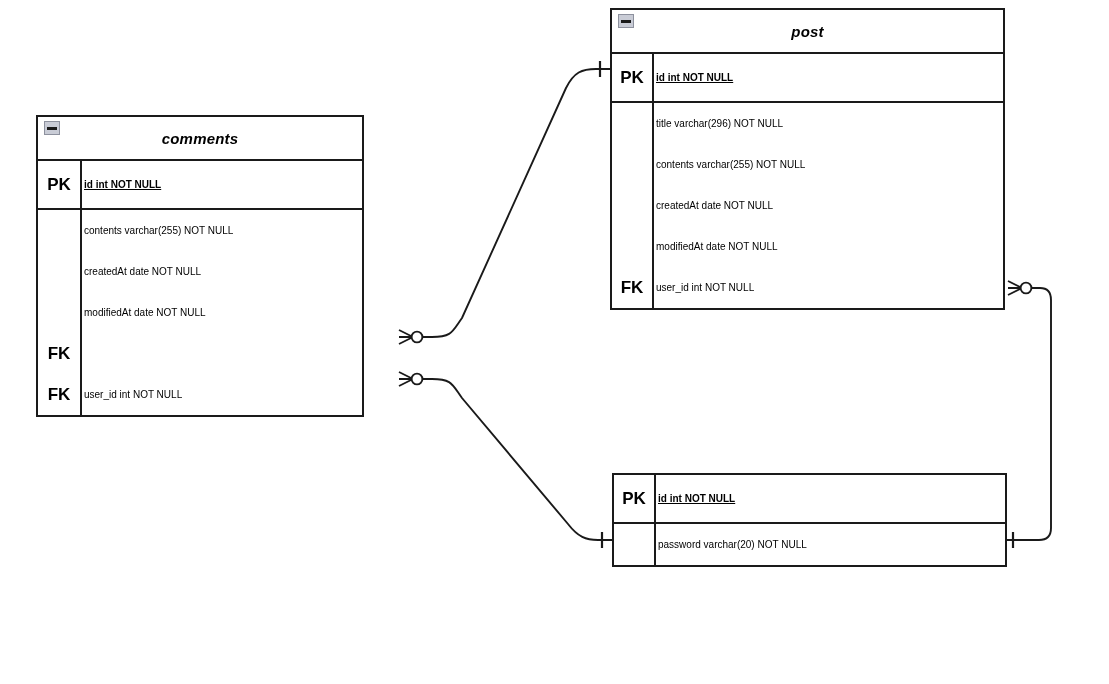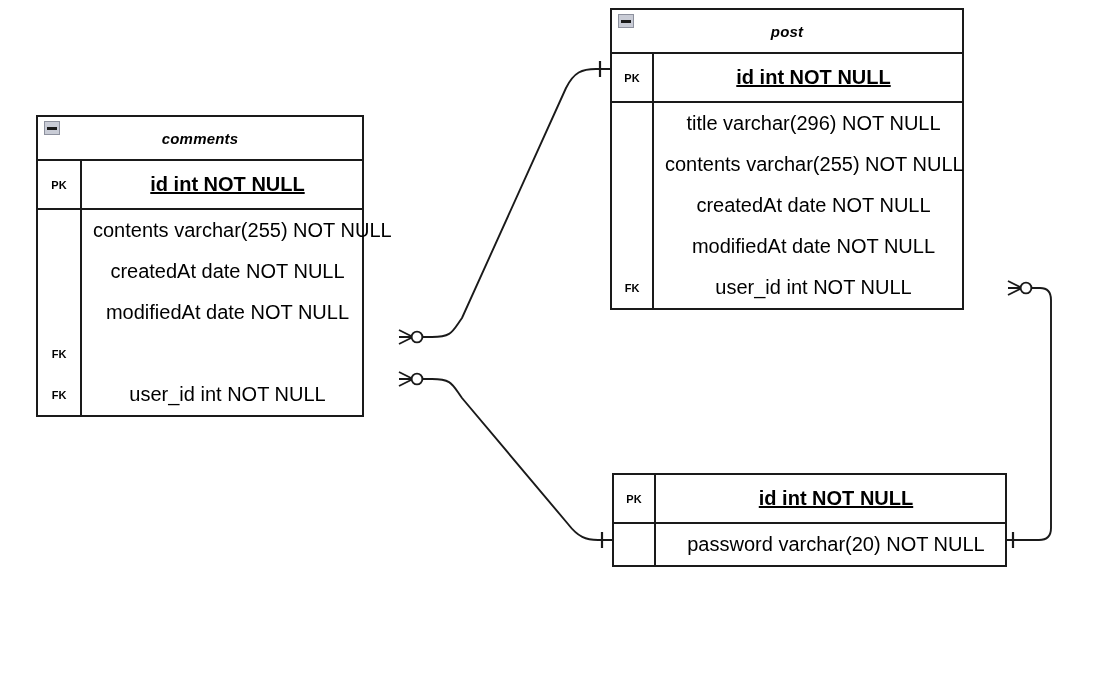--- a/index.html
+++ b/index.html
@@ -83,46 +83,45 @@
     align-items: center;
     box-sizing: border-box;
   }
   .row-key { height: 47px; }
   .row-attr { height: 41px; }
 
   .cell-key {
     width: 44px;
     flex: 0 0 44px;
     text-align: left;
-    font-size: 11px;
+    font-size: 17px;
     font-weight: bold;
     color: #000000;
     align-self: stretch;
     display: flex;
     align-items: center;
     justify-content: center;
     border-right: 2px solid #1a1a1a;
     box-sizing: border-box;
   }
   .cell-name {
     flex: 1 1 auto;
-    padding-left: 11px;
-    font-size: 20px;
+    padding-left: 2px;
+    font-size: 10px;
     color: #000000;
     white-space: nowrap;
-    text-align: center;
   }
   .cell-name.pk-text {
     font-weight: bold;
     text-decoration: underline;
   }
 
   
   #ent-comments { left: 36px;  top: 115px; width: 328px; }
-  #ent-post     { left: 610px; top: 8px;   width: 354px; }
+  #ent-post     { left: 610px; top: 8px;   width: 395px; }
   #ent-users    { left: 612px; top: 473px; width: 395px; }
 
   #ent-post .cell-key,
   #ent-users .cell-key { width: 42px; flex: 0 0 42px; }
 </style>
 </head>
 <body>
 
 <div id="canvas">
 

